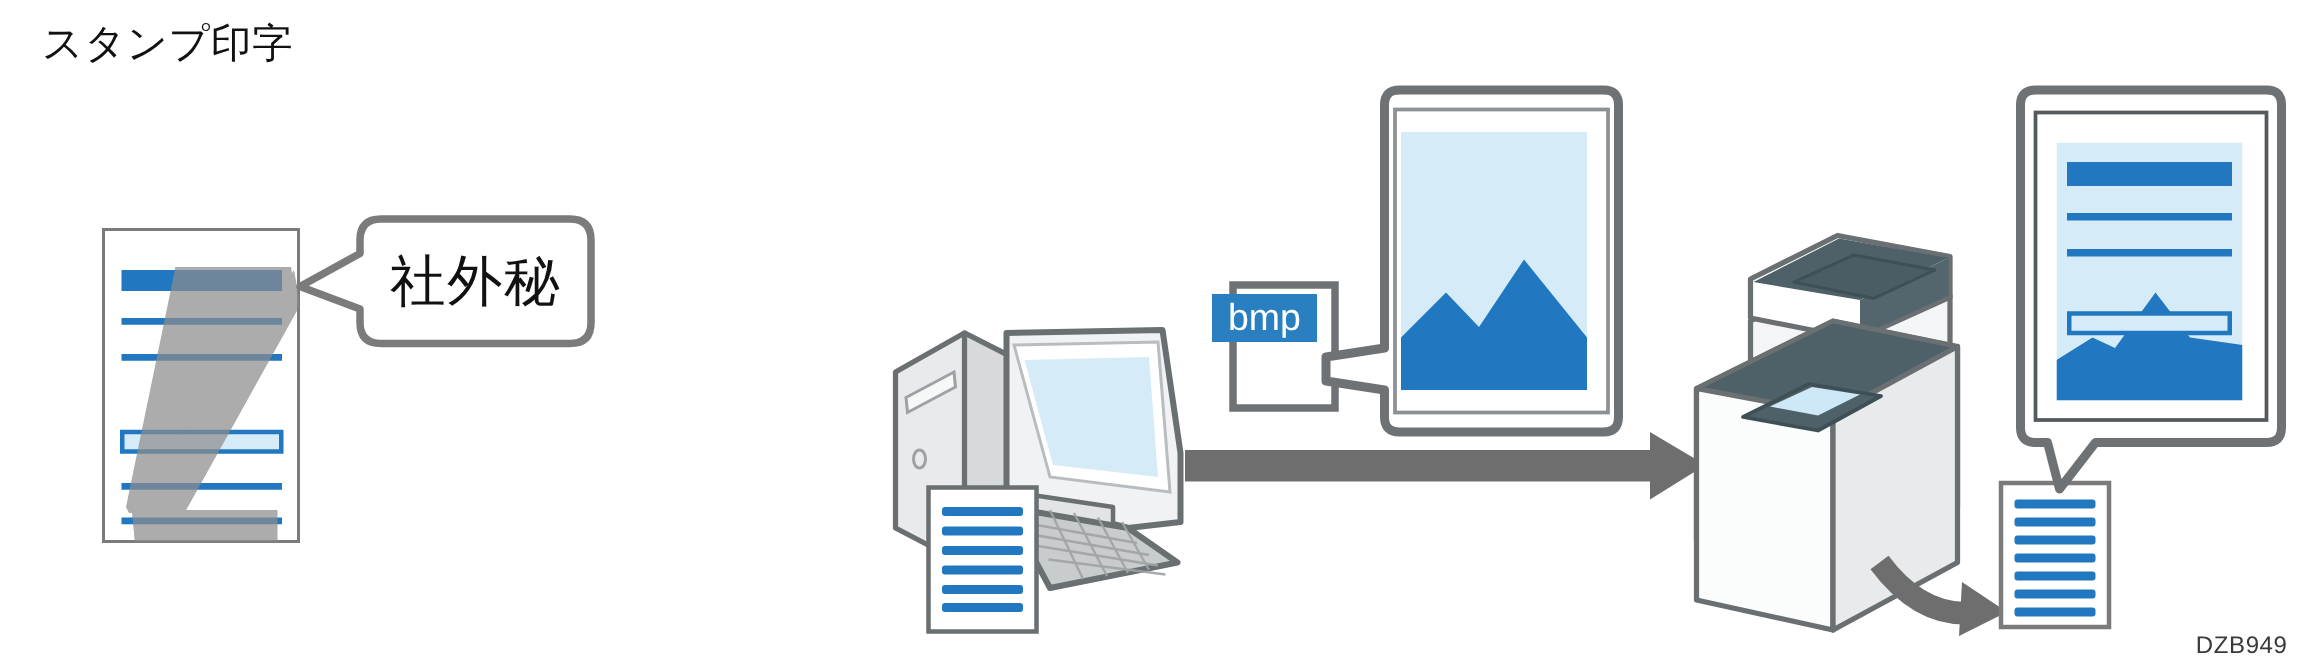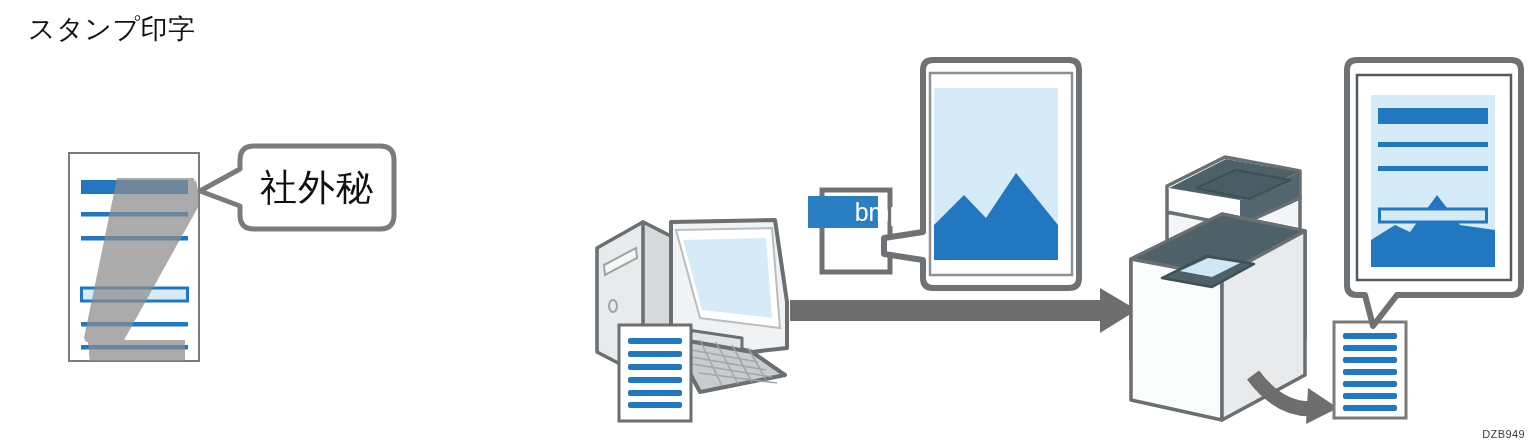--- a/index.html
+++ b/index.html
@@ -9,21 +9,21 @@
     color:#1a1a1a;
   }
   .stage{position:absolute;inset:0;text-decoration:underline;}
   .heading{
     position:absolute;font-size:27px;line-height:1;letter-spacing:.5px;
     color:#111111;white-space:nowrap;
   }
   #h-left{left:28px;top:16px;}
   #h-right{left:588px;top:16px;}
   #code{
-    position:absolute;right:8px;bottom:6px;font-size:11px;color:#3a3a3a;
+    position:absolute;right:8px;bottom:6px;font-size:16px;color:#3a3a3a;
     letter-spacing:.4px;
   }
   svg{position:absolute;left:0;top:0;}
   .noselect{user-select:none;}
 </style>
 </head>
 <body>
 
 <div class="stage">
 
@@ -223,17 +223,17 @@
       </g>
     </g>
   </svg>
 
   <div style="position:absolute;left:252px;top:159px;width:130px;height:58px;
               display:flex;align-items:center;justify-content:center;
               font-size:37px;letter-spacing:1px;color:#111;" class="noselect">社外秘</div>
 
   <div style="position:absolute;left:808px;top:196px;width:70px;height:32px;
               display:flex;align-items:center;justify-content:center;
-              font-size:25px;color:#ffffff;letter-spacing:0px;margin-left:36px;" class="noselect">bmp</div>
+              font-size:25px;color:#ffffff;letter-spacing:0px;" class="noselect">bmp</div>
 
   <div id="code" class="noselect">DZB949</div>
 
 </div>
 
 </body></html>

